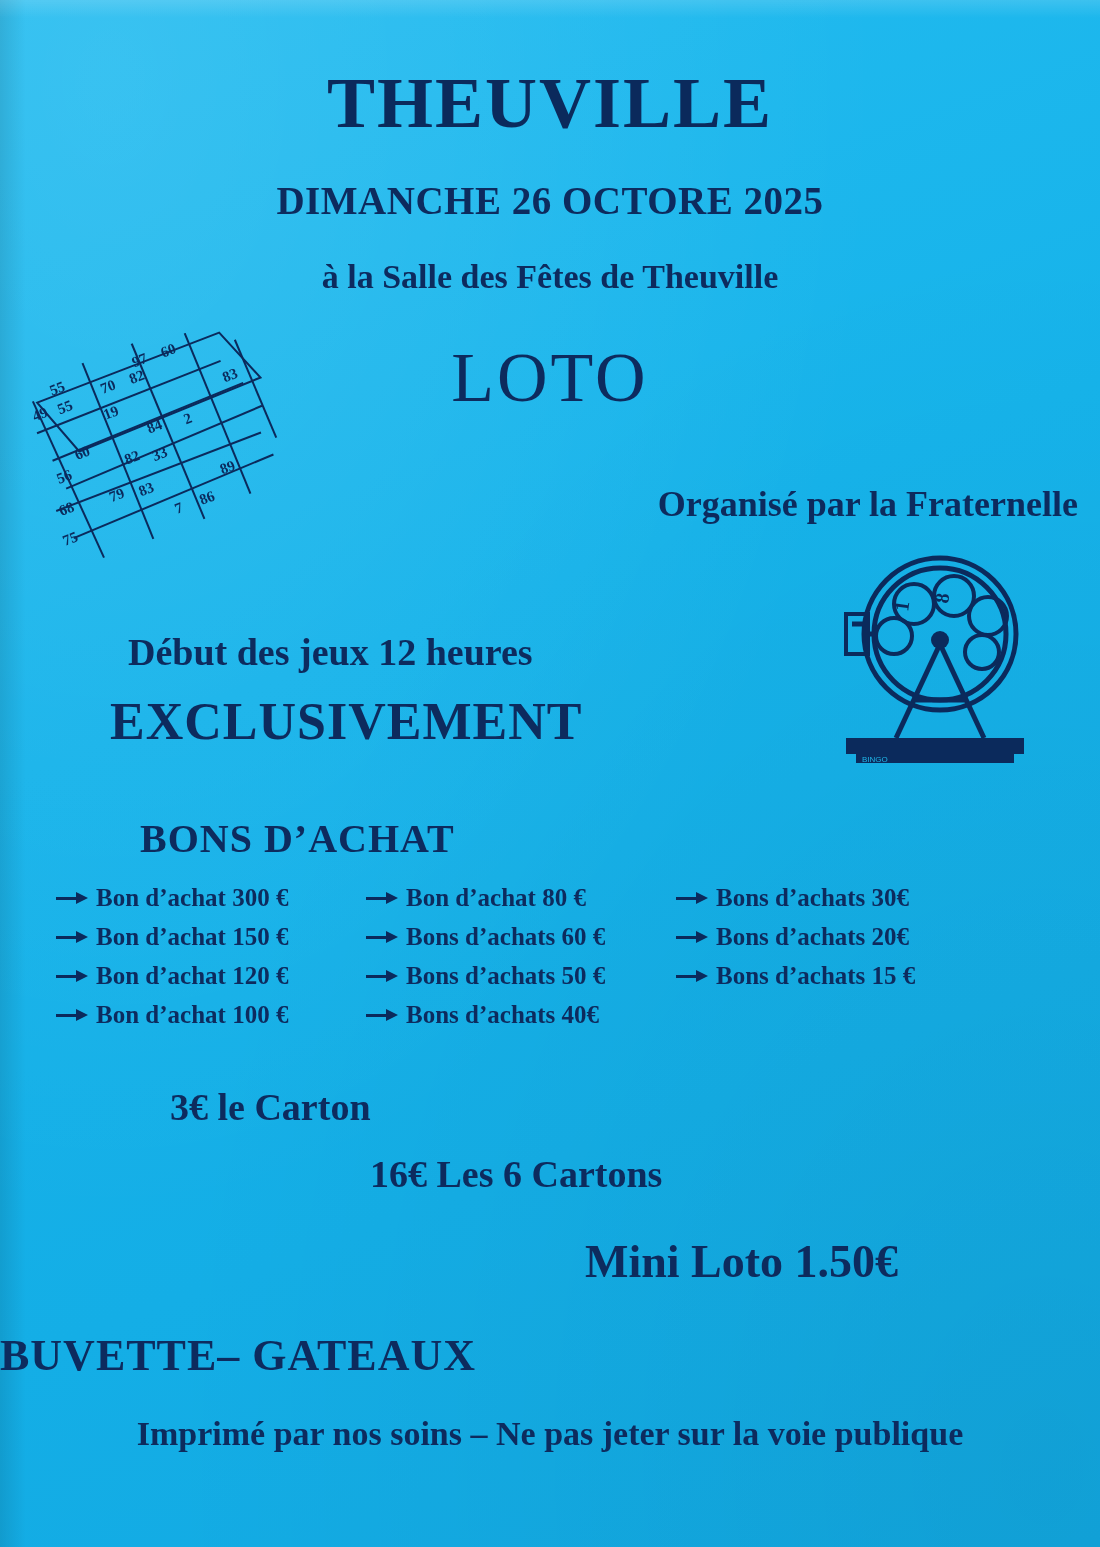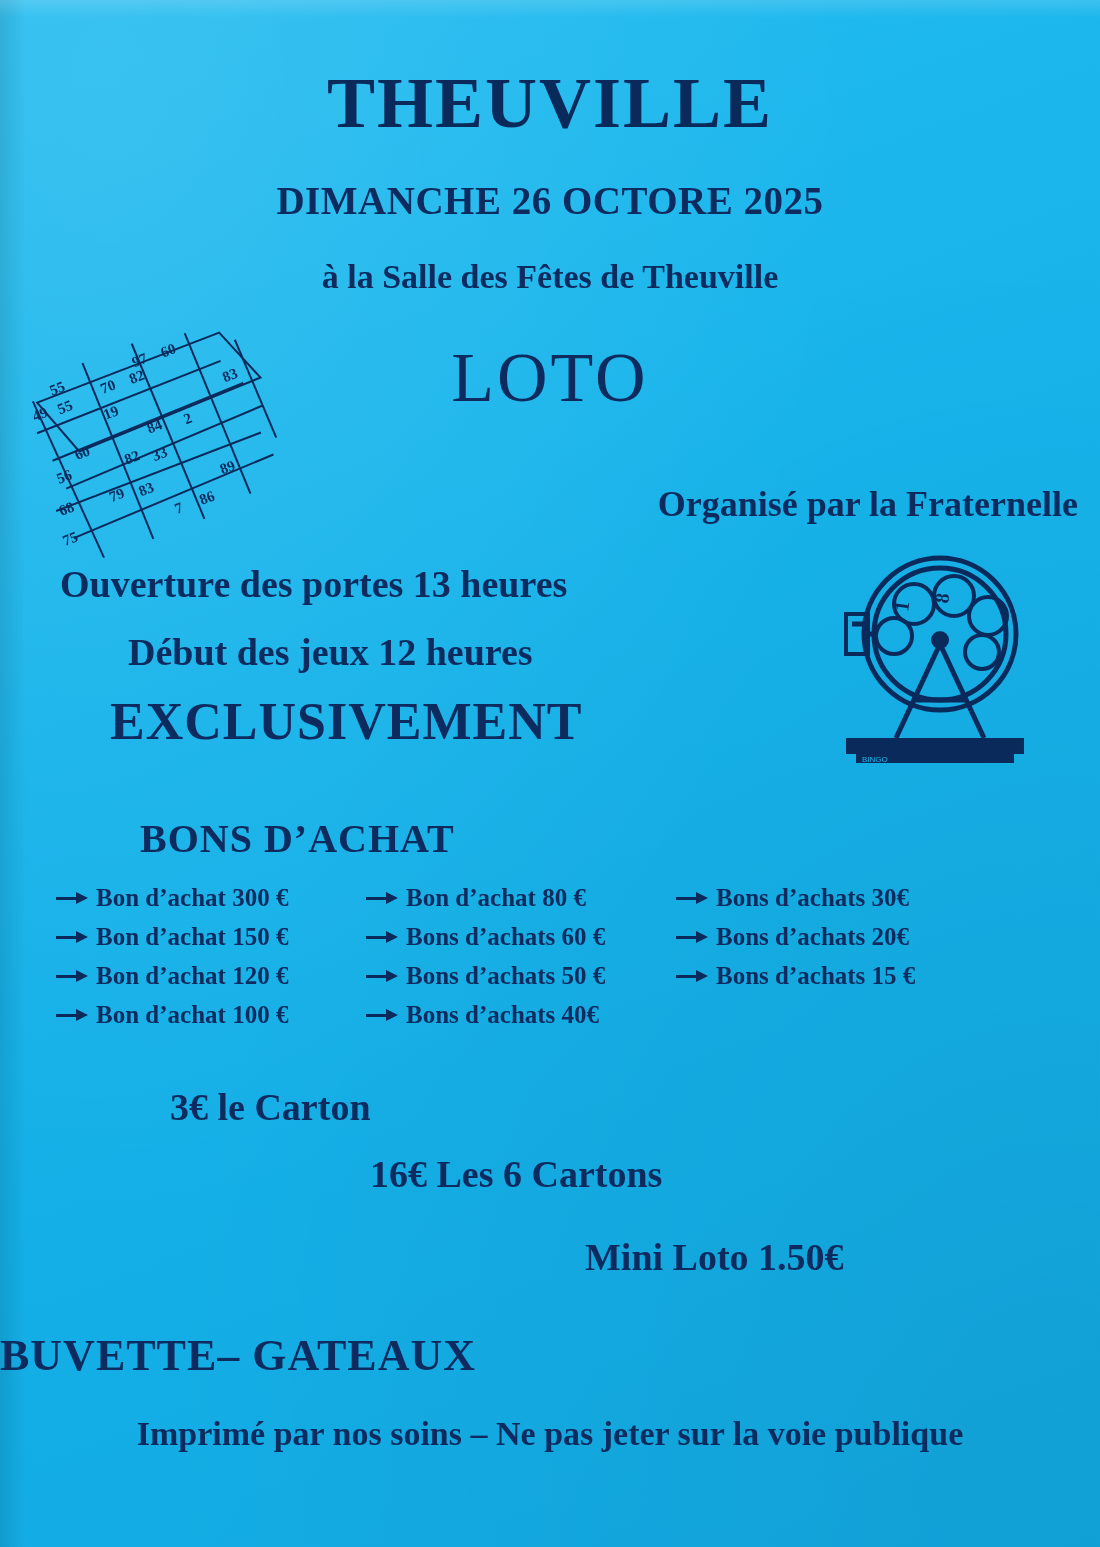--- a/index.html
+++ b/index.html
@@ -186,21 +186,21 @@
     font-size: 38px; font-weight: bold;
   }
   .price-2 {
     position: absolute;
     top: 1152px; left: 370px;
     font-size: 38px; font-weight: bold;
   }
   .price-3 {
     position: absolute;
     top: 1235px; left: 585px;
-    font-size: 38px; font-weight: bold;
+    font-size: 46px; font-weight: bold;
   }
   .buvette {
     position: absolute;
     top: 1330px; left: 0; right: 0;
     text-align: left;
     font-size: 44px;
     font-weight: bold;
     letter-spacing: 1px;
   }
   .footer {
@@ -260,21 +260,20 @@
         <text x="62" y="152" transform="rotate(-10 62 152)">79</text>
         <text x="92" y="152" transform="rotate(-10 92 152)">83</text>
         <text x="176" y="146" transform="rotate(-10 176 146)">89</text>
         <text x="8" y="186" transform="rotate(-10 8 186)">75</text>
         <text x="124" y="176" transform="rotate(-10 124 176)">7</text>
         <text x="150" y="172" transform="rotate(-10 150 172)">86</text>
       </g>
     </svg>
   </div>
 
-  <div class="doors">Ouverture des portes 13 heures</div>
   <div class="start">Début des jeux 12 heures</div>
   <div class="exclusively">EXCLUSIVEMENT</div>
   <div class="vouchers-head">BONS  D’ACHAT</div>
 
   <div class="cage-art">
     <svg width="220" height="235" viewBox="0 0 220 235" xmlns="http://www.w3.org/2000/svg">
       <g stroke="#0b2a5c" stroke-width="5" fill="none">
         <circle cx="118" cy="82" r="76"></circle>
         <circle cx="118" cy="82" r="66"></circle>
       </g>

